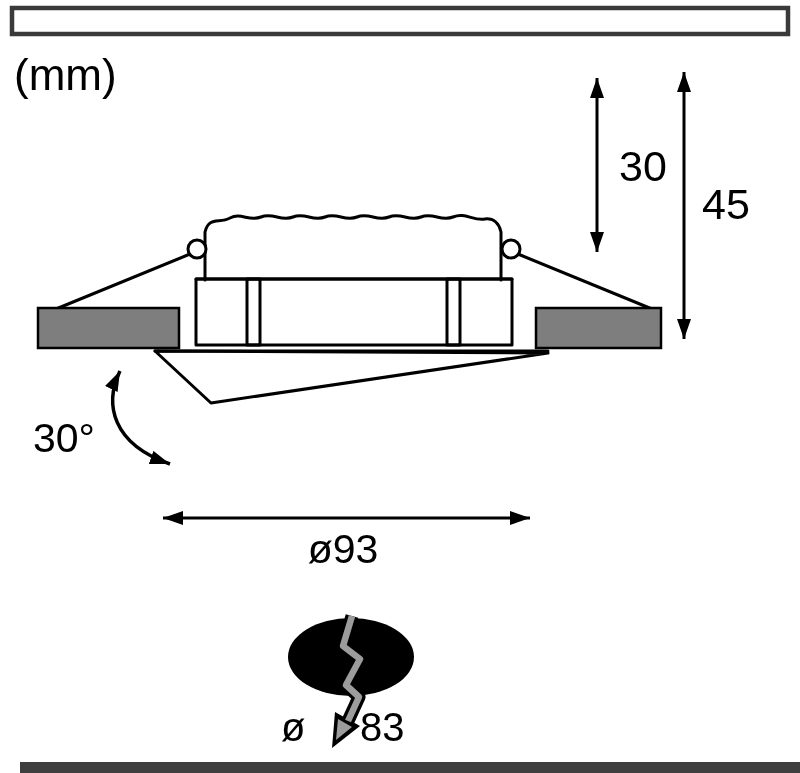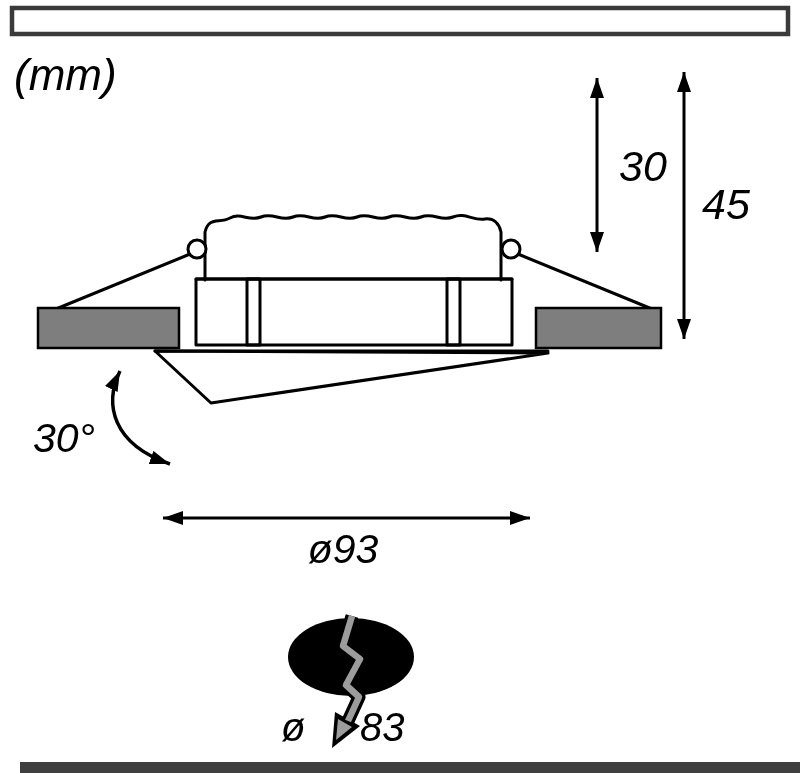--- a/index.html
+++ b/index.html
@@ -1,16 +1,16 @@
 <!DOCTYPE html>
 <html><head>
 <meta charset="utf-8">
 <style>
   html,body{margin:0;padding:0;background:#ffffff;}
-  .page{position:relative;width:800px;height:773px;background:#ffffff;overflow:hidden;font-style:italic;}
+  .page{position:relative;width:800px;height:773px;background:#ffffff;overflow:hidden;}
   svg{display:block;}
   .ln{stroke:#000;fill:none;stroke-width:3;stroke-linecap:round;stroke-linejoin:round;}
   .dim{stroke:#000;fill:none;stroke-width:3;stroke-linecap:butt;}
   text{font-family:"Liberation Sans", sans-serif;fill:#000;}
   .lbl-big{font-size:43px;}
   .lbl-mid{font-size:41px;}
 </style>
 </head>
 <body>
 

